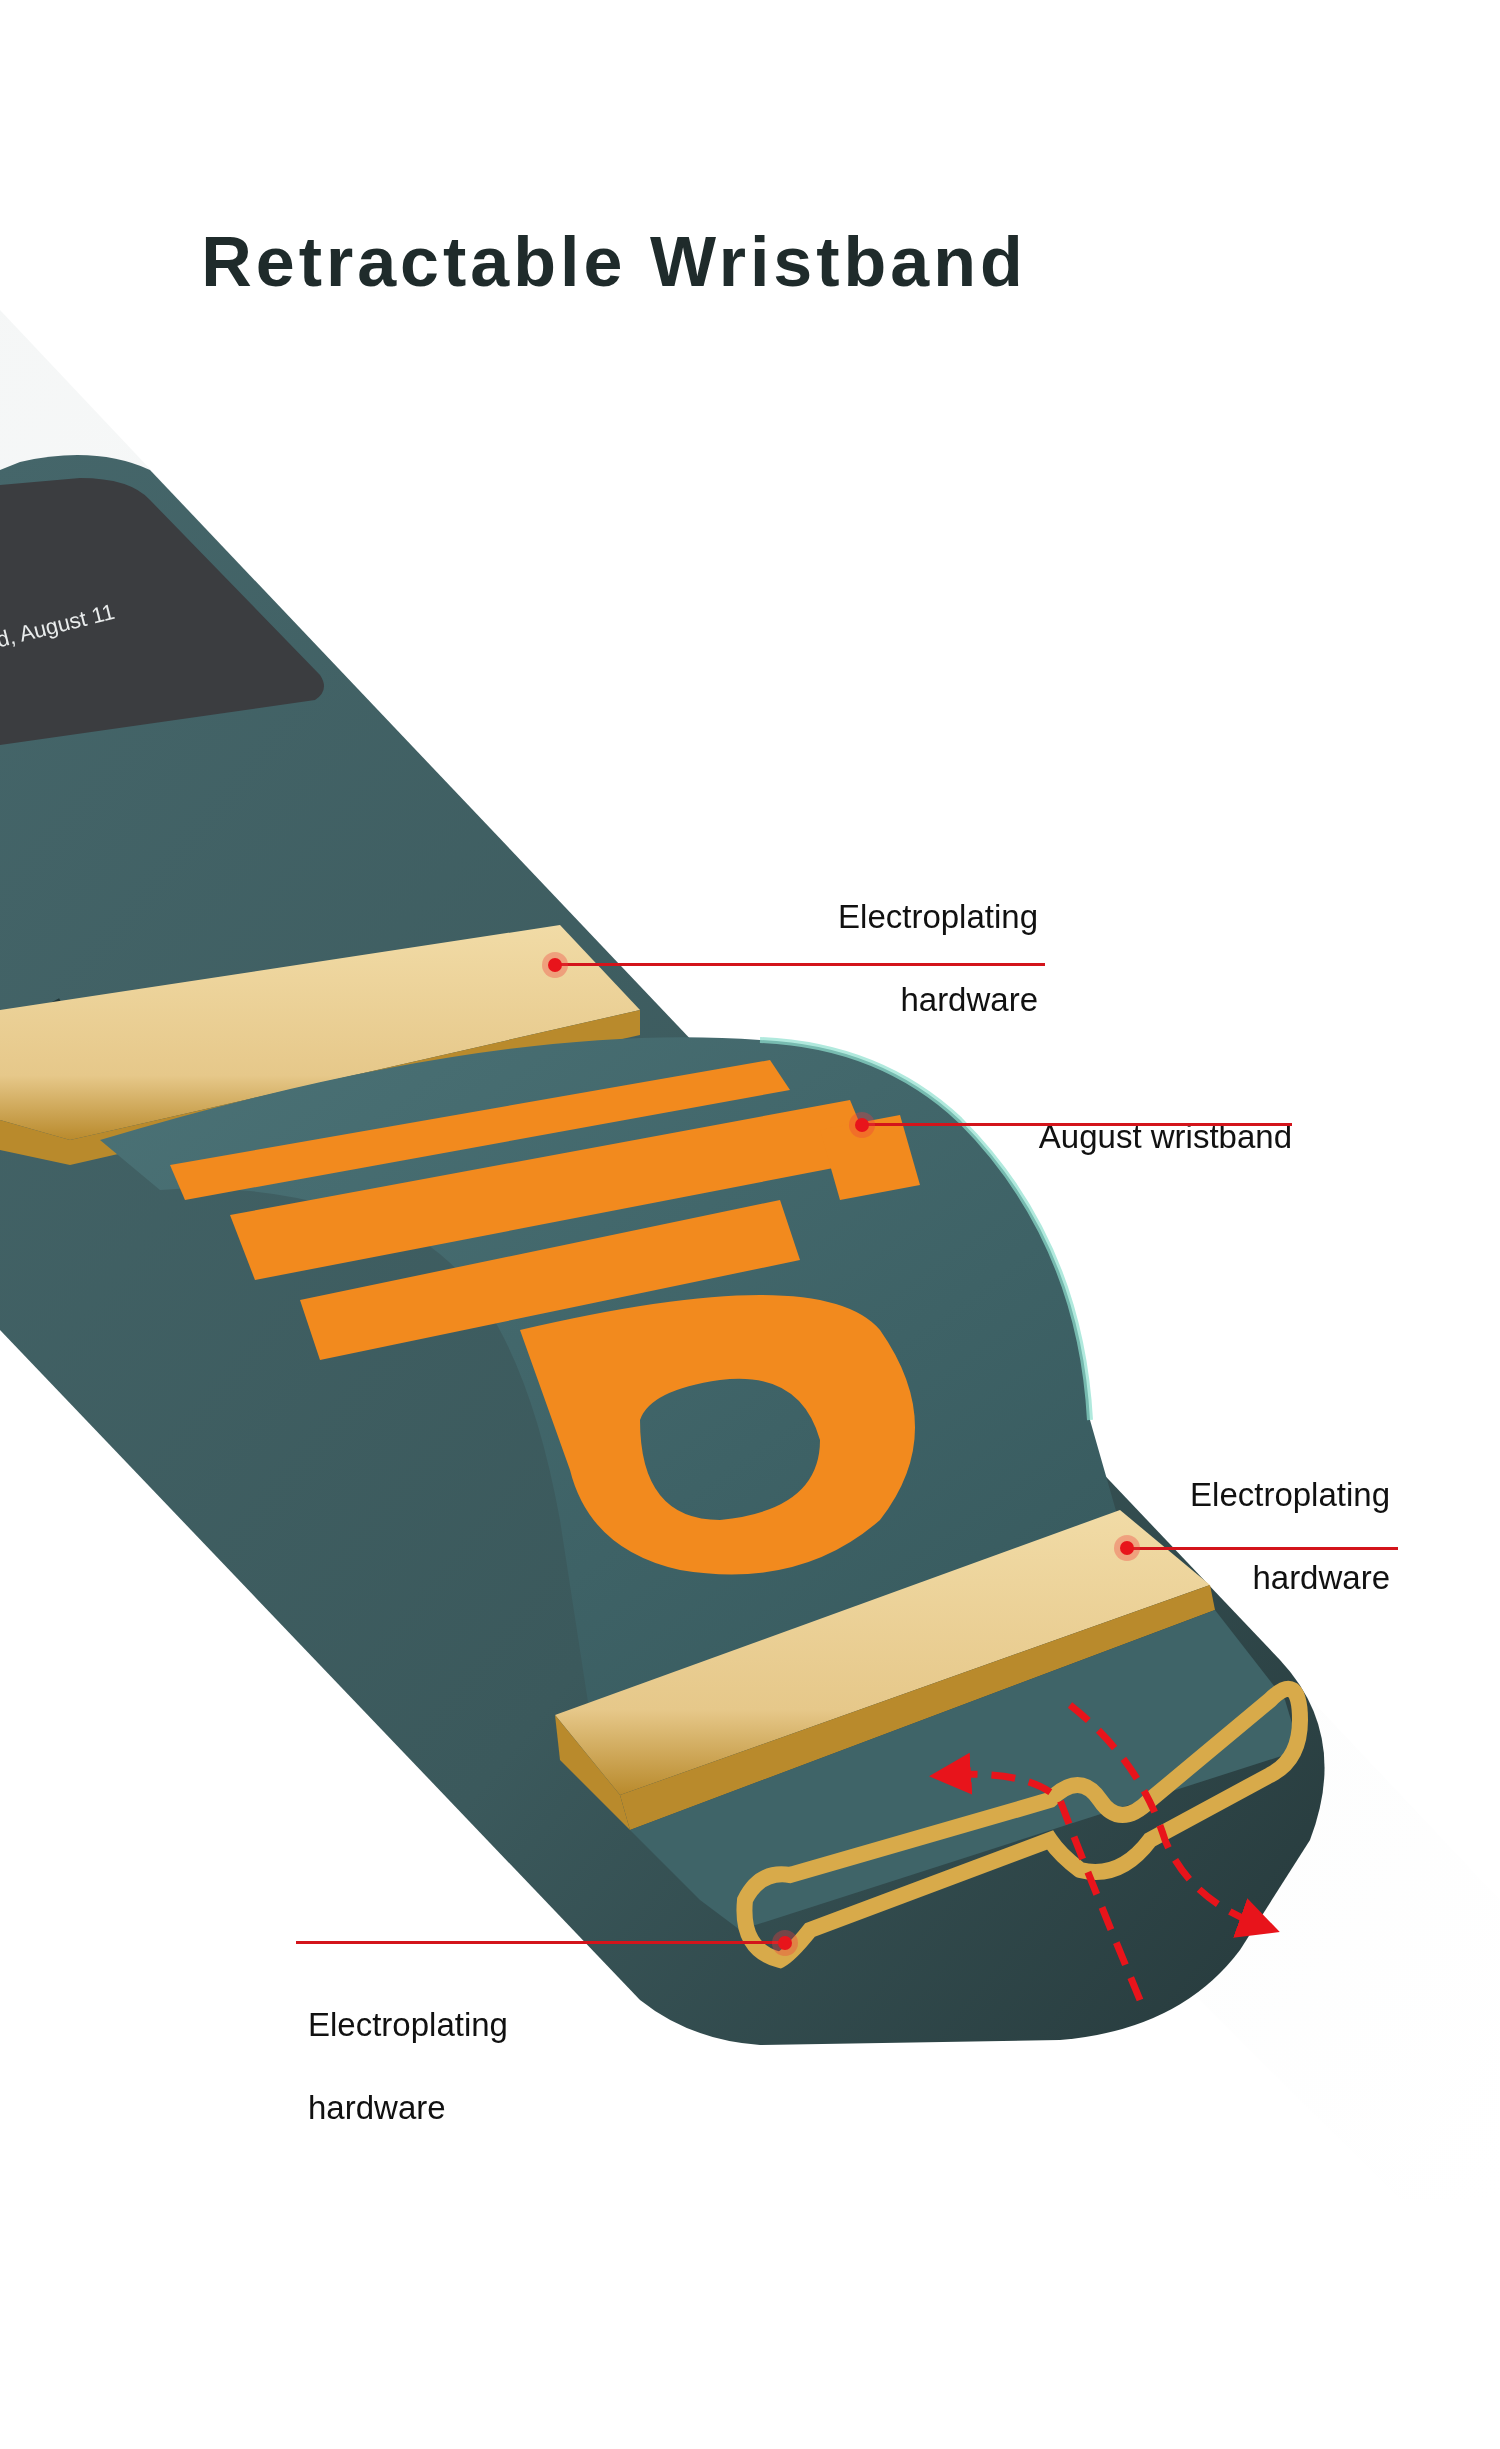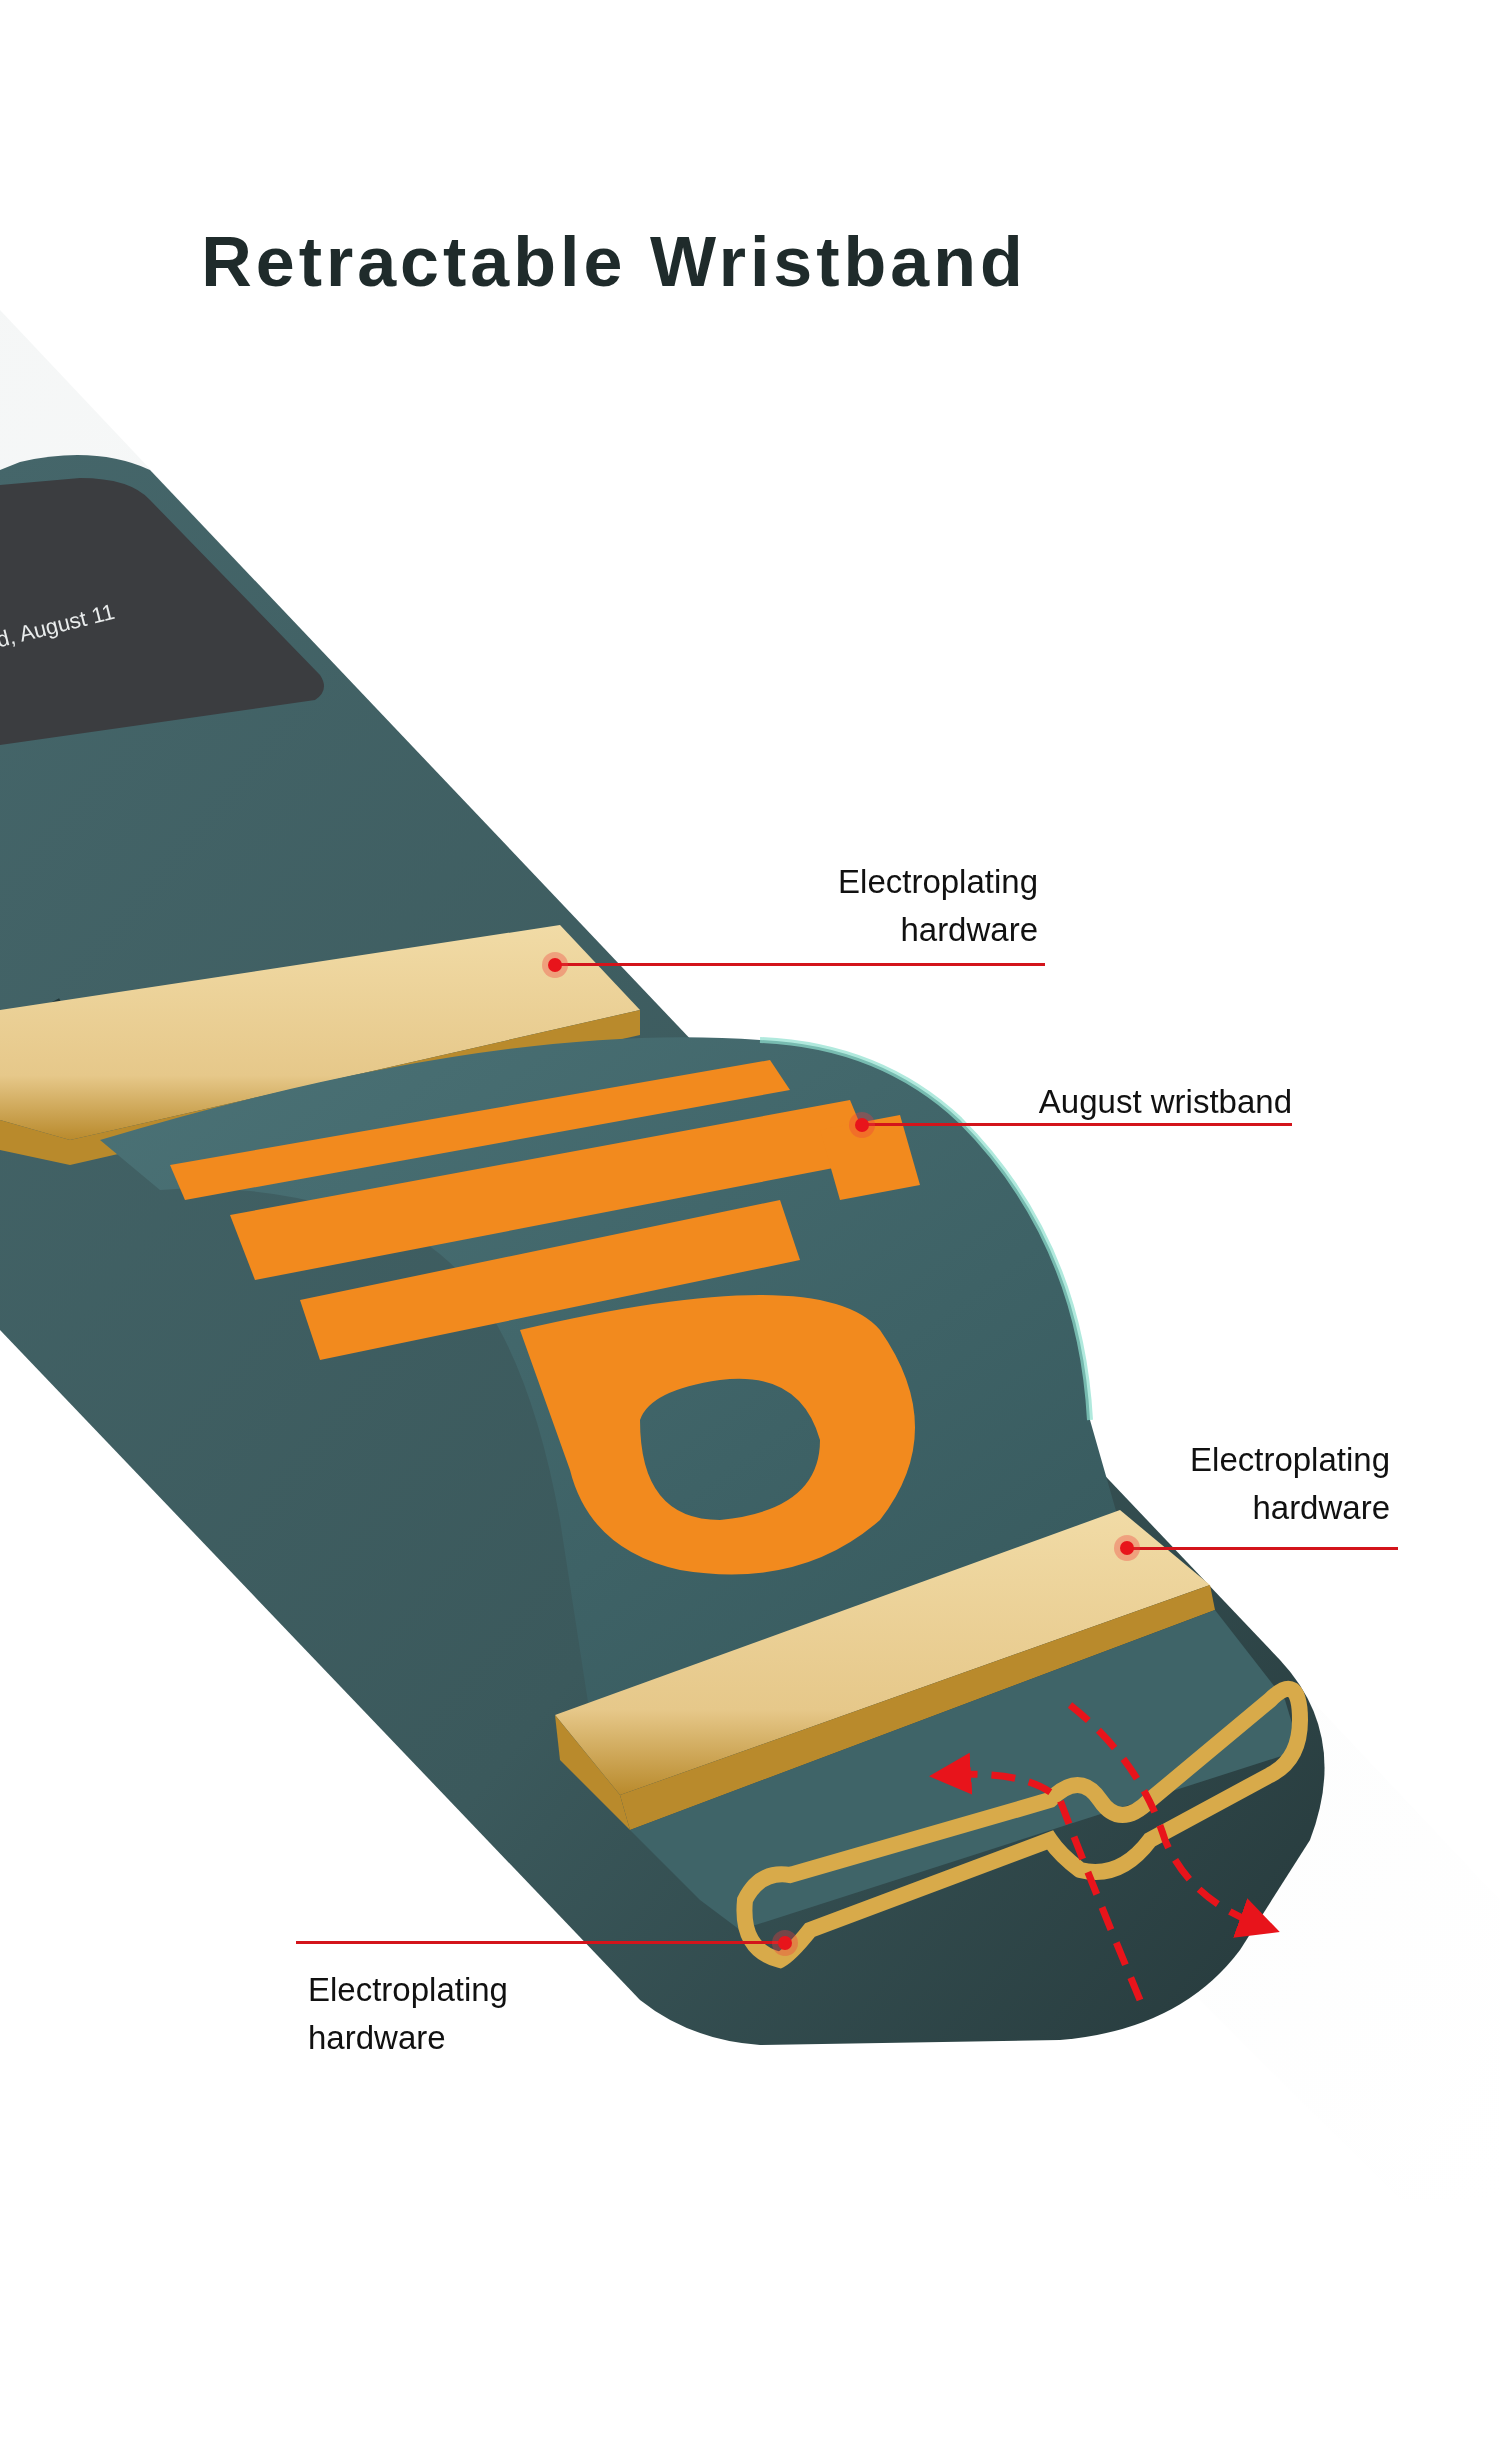--- a/index.html
+++ b/index.html
@@ -14,21 +14,21 @@
       letter-spacing: 4px; color: #1f2b2b; line-height: 80px;
       font-family: "Liberation Sans", sans-serif;
     }
     .scene { position: absolute; left: 0; top: 0; width: 1500px; height: 2449px; }
     .callout-label {
       position: absolute; font-size: 33px; line-height: 48px; color: #111111;
       font-family: "Liberation Sans", sans-serif;
     }
     .callout-label.right { text-align: right; }
     .callout-label.left { text-align: left; }
-    .callout-label span { display: block; }
+    .callout-label span { display: block; margin-top: 35px; }
     .callout-line {
       position: absolute; height: 3px; background: #d3141b;
     }
     .callout-dot {
       position: absolute; width: 14px; height: 14px; border-radius: 50%;
       background: #e8141b; box-shadow: 0 0 0 6px rgba(240,60,60,0.35);
       transform: translate(-7px, -7px);
     }
     .screen-text {
       position: absolute; left: -6px; top: 628px; color: #e9ecec; font-size: 22px;

